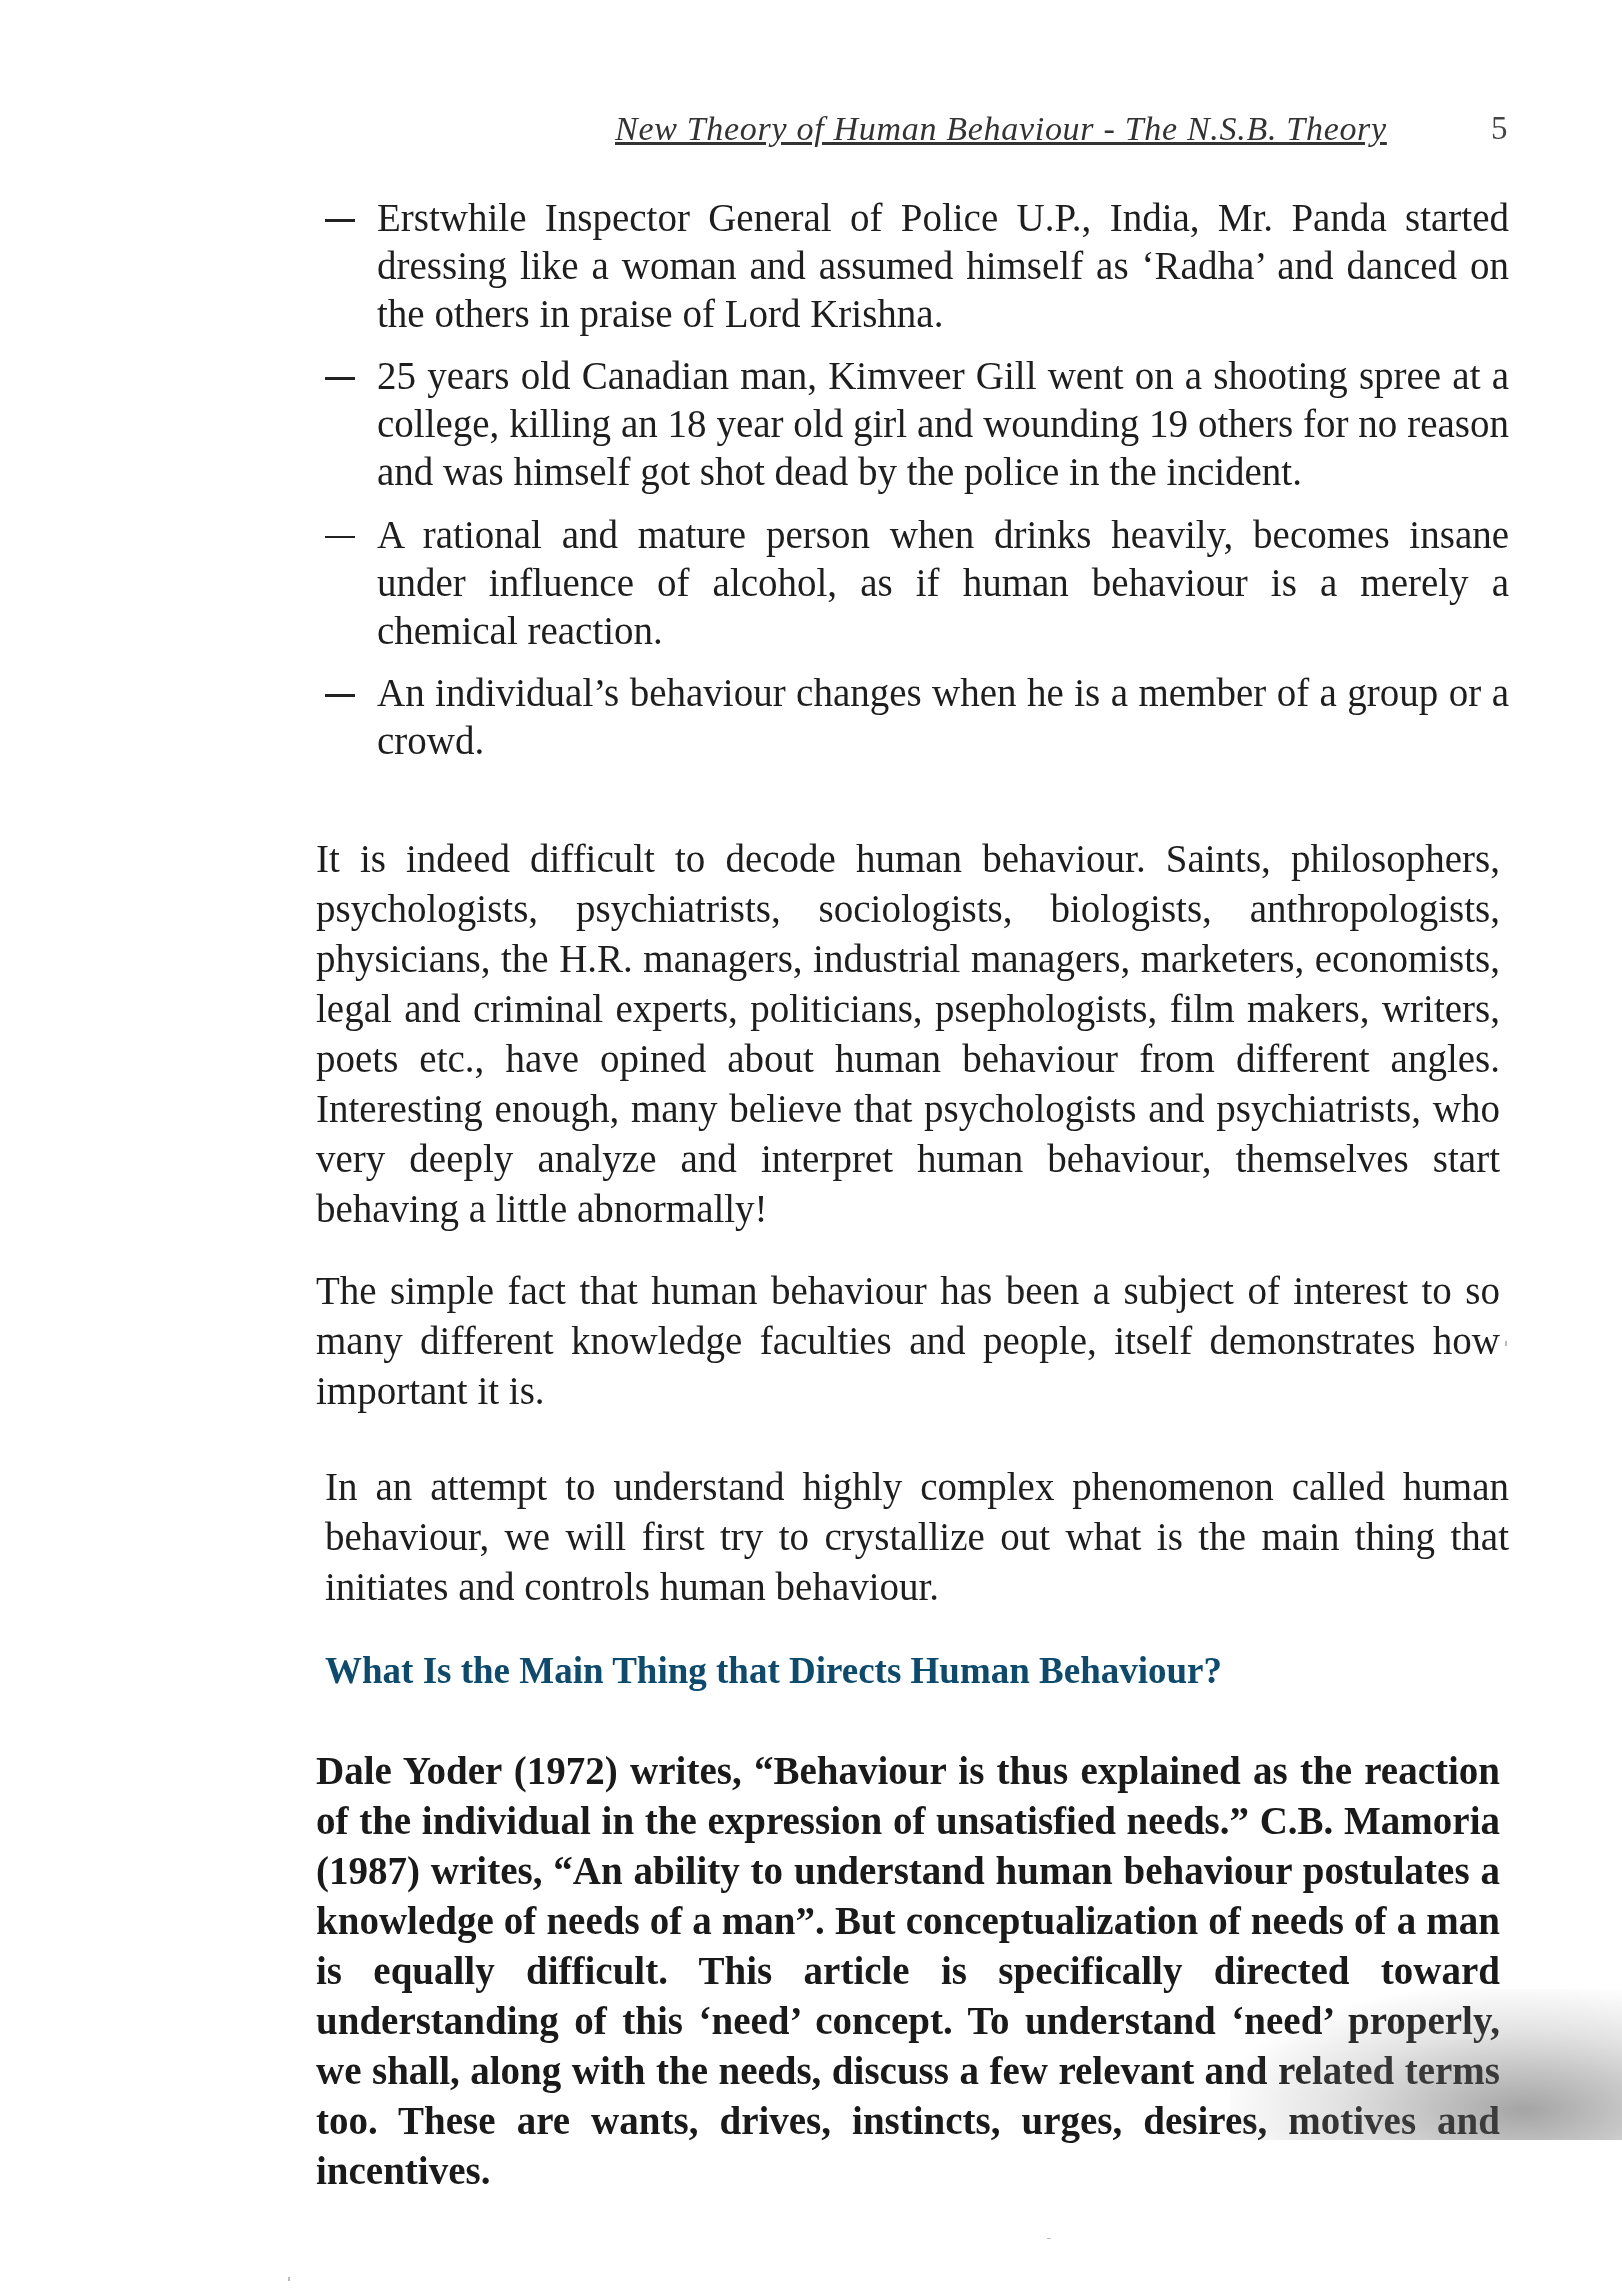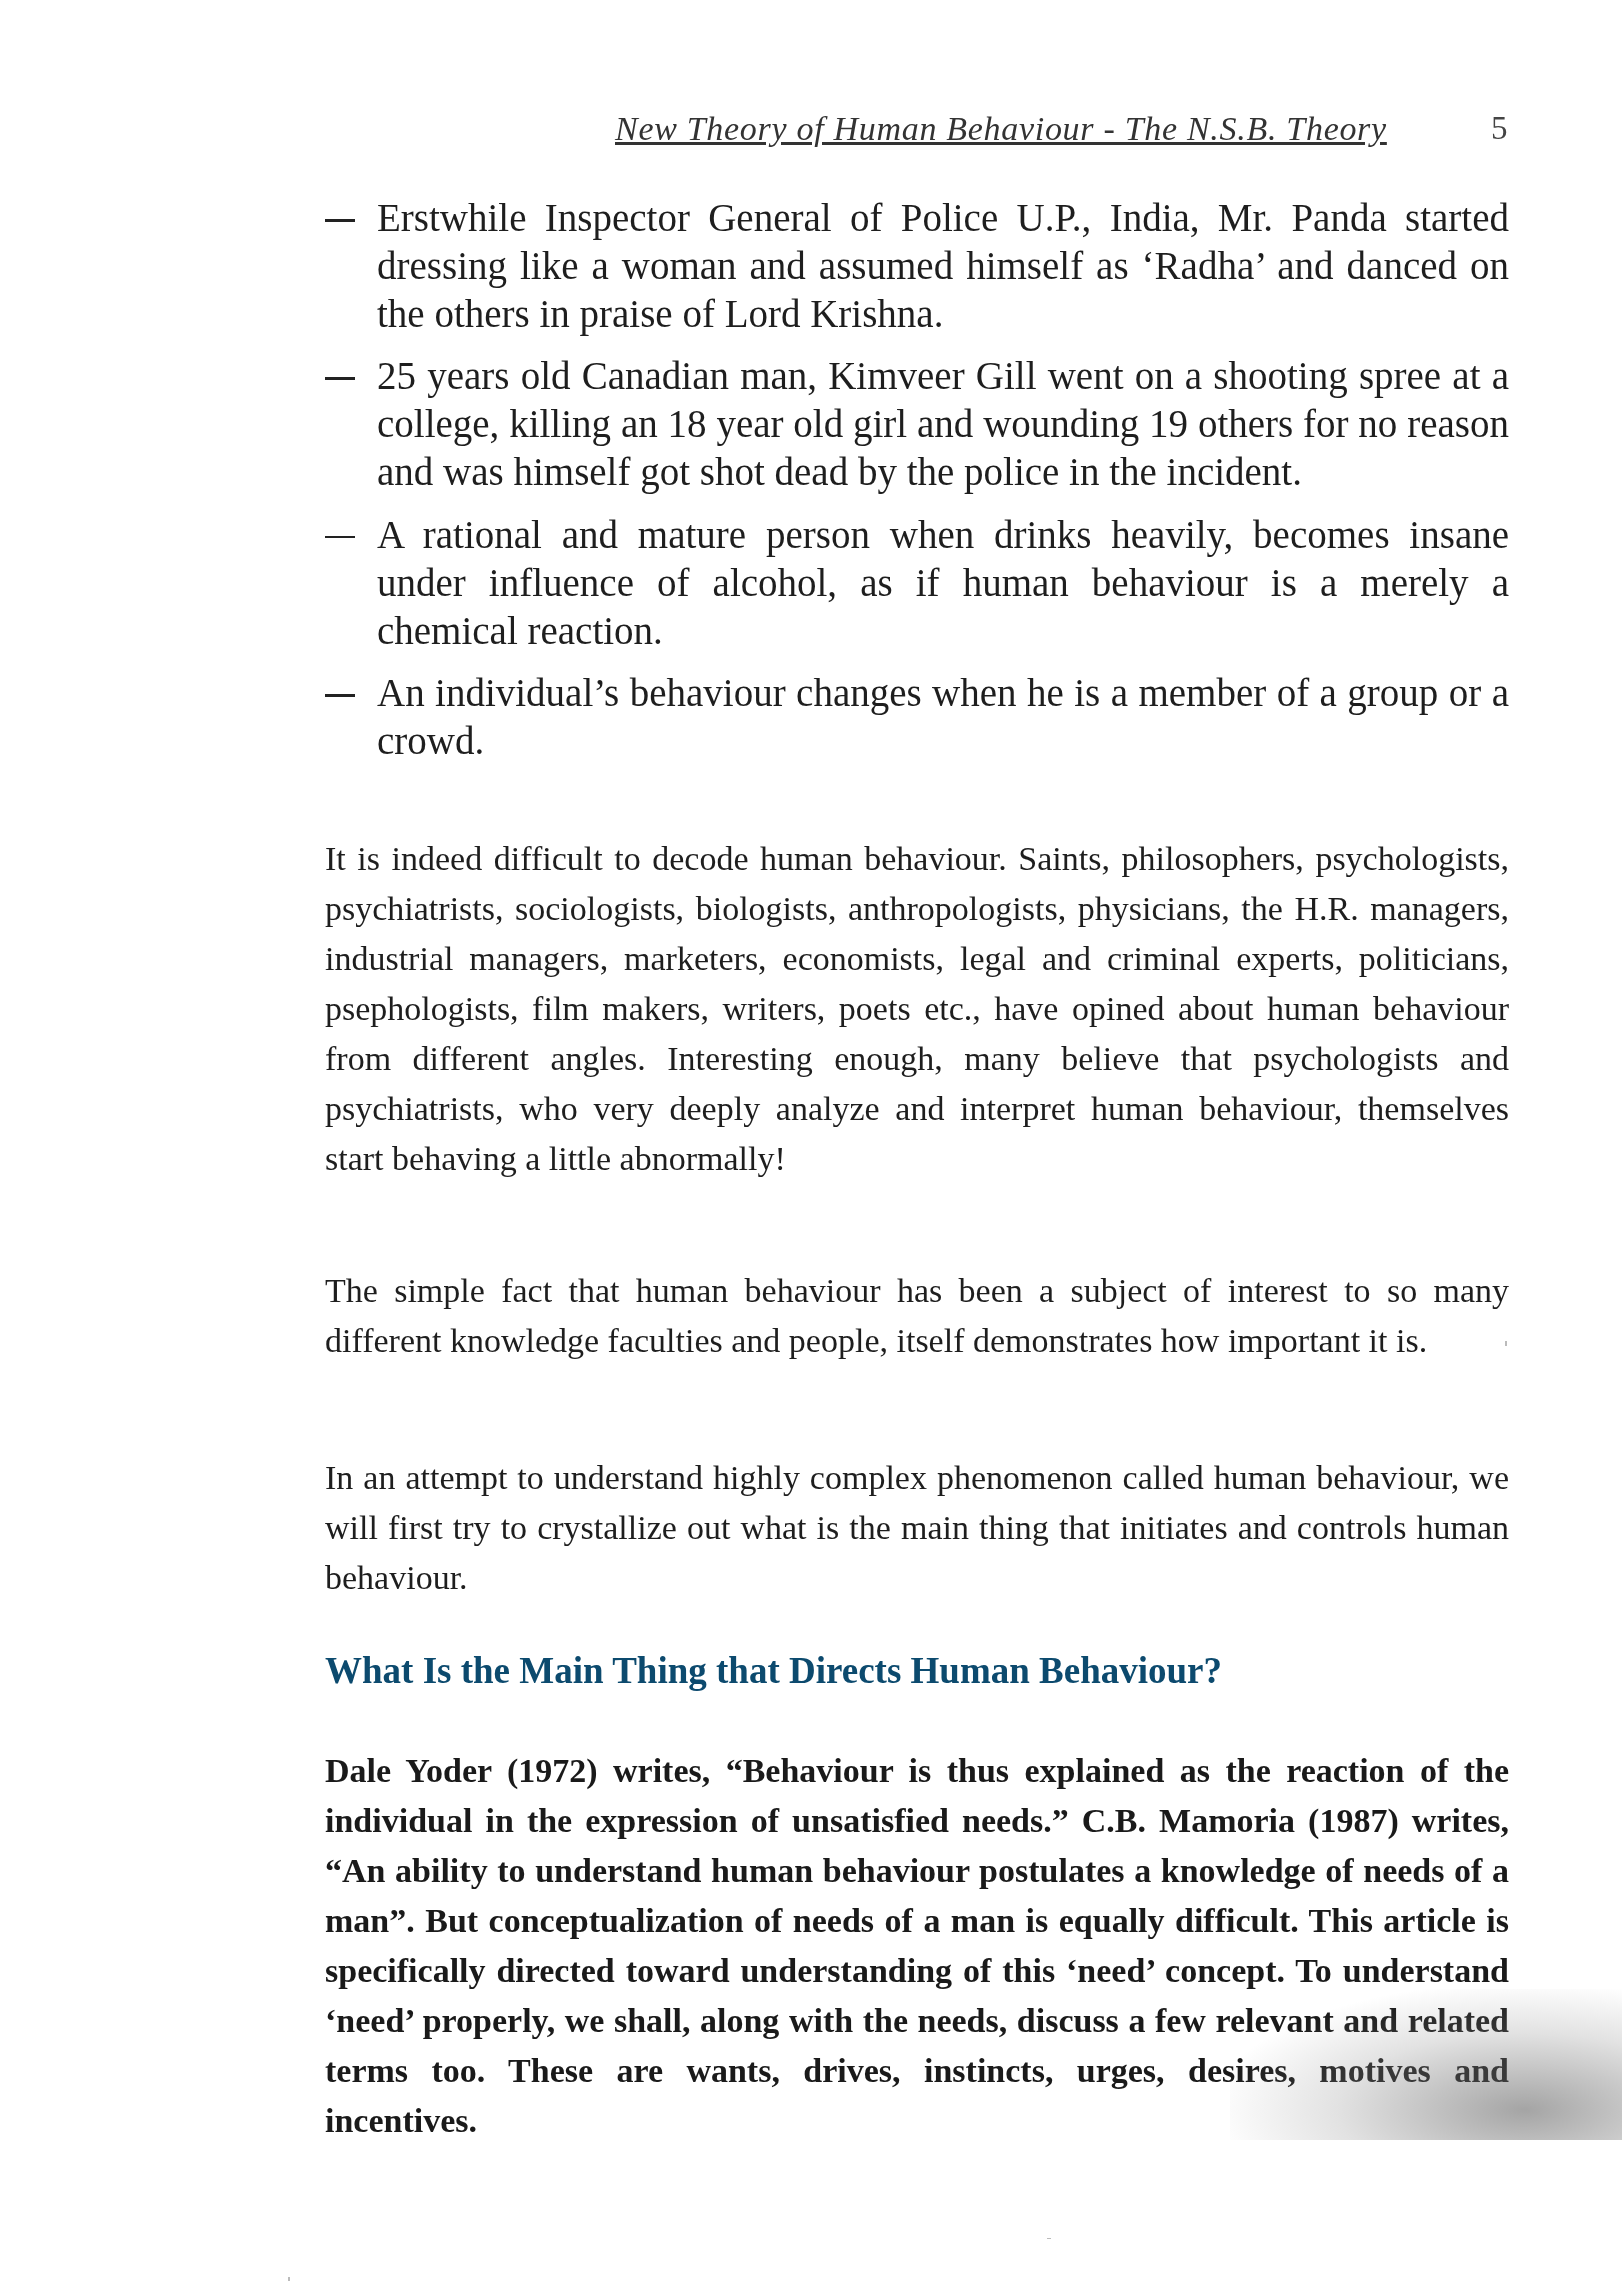--- a/index.html
+++ b/index.html
@@ -24,22 +24,22 @@
   .bullet {
     position: relative; padding-left: 52px;
     font-size: 39px; line-height: 48px;
     margin-bottom: 14.4px; text-align: justify;
   }
   .dash {
     position: absolute; left: 0; top: 25px;
     width: 30px; height: 2.6px; background: #222;
   }
   .para {
-    position: absolute; left: 325px; width: 1184px;
-    font-size: 34px; line-height: 50px; text-align: justify;
+    position: absolute; left: 316px; width: 1184px;
+    font-size: 39px; line-height: 50px; text-align: justify;
     text-align-last: left;
   }
   .p1 { top: 834px; }
   .p2 { top: 1266px; }
   .p3 { top: 1453px; }
   .heading {
     position: absolute; left: 325px; top: 1649px;
     font-size: 37px; font-weight: bold; color: #0c4a6e;
   }
   .p4 { top: 1746px; font-weight: 600; color: #1a1a1a; }
@@ -70,21 +70,21 @@
     <span>A rational and mature person when drinks heavily, becomes insane under influence of alcohol, as if human behaviour is a merely a chemical reaction.</span>
   </div>
   <div class="bullet">
     <span class="dash"></span>
     <span>An individual’s behaviour changes when he is a member of a group or a crowd.</span>
   </div>
 </div>
 
 <p class="para p1" style="margin:0">It is indeed difficult to decode human behaviour. Saints, philosophers, psychologists, psychiatrists, sociologists, biologists, anthropologists, physicians, the H.R. managers, industrial managers, marketers, economists, legal and criminal experts, politicians, psephologists, film makers, writers, poets etc., have opined about human behaviour from different angles. Interesting enough, many believe that psychologists and psychiatrists, who very deeply analyze and interpret human behaviour, themselves start behaving a little abnormally!</p>
 <p class="para p2" style="margin:0">The simple fact that human behaviour has been a subject of interest to so many different knowledge faculties and people, itself demonstrates how important it is.</p>
-<p class="para p3" style="margin:0">In an attempt to understand highly complex phenomenon called human behaviour, we will first try to crystallize out what is the main thing that initiates and controls human behaviour.</p>
+<p class="para p3" style="margin:9px">In an attempt to understand highly complex phenomenon called human behaviour, we will first try to crystallize out what is the main thing that initiates and controls human behaviour.</p>
 
 <h2 class="heading" style="margin:0">What Is the Main Thing that Directs Human Behaviour?</h2>
 <p class="para p4" style="margin:0">Dale Yoder (1972) writes, “Behaviour is thus explained as the reaction of the individual in the expression of unsatisfied needs.” C.B. Mamoria (1987) writes, “An ability to understand human behaviour postulates a knowledge of needs of a man”. But conceptualization of needs of a man is equally difficult. This article is specifically directed toward understanding of this ‘need’ concept. To understand ‘need’ properly, we shall, along with the needs, discuss a few relevant and related terms too. These are wants, drives, instincts, urges, desires, motives and incentives.</p>
 
 <div class="scan-shadow"></div>
 <div class="speck" style="left:1505px;top:1341px;width:2px;height:5.2px;"></div>
 <div class="speck" style="left:1047px;top:2238px;width:3.9px;height:1.3px;"></div>
 <div class="speck" style="left:288px;top:2277px;width:2px;height:3.9px;"></div>
 
 

